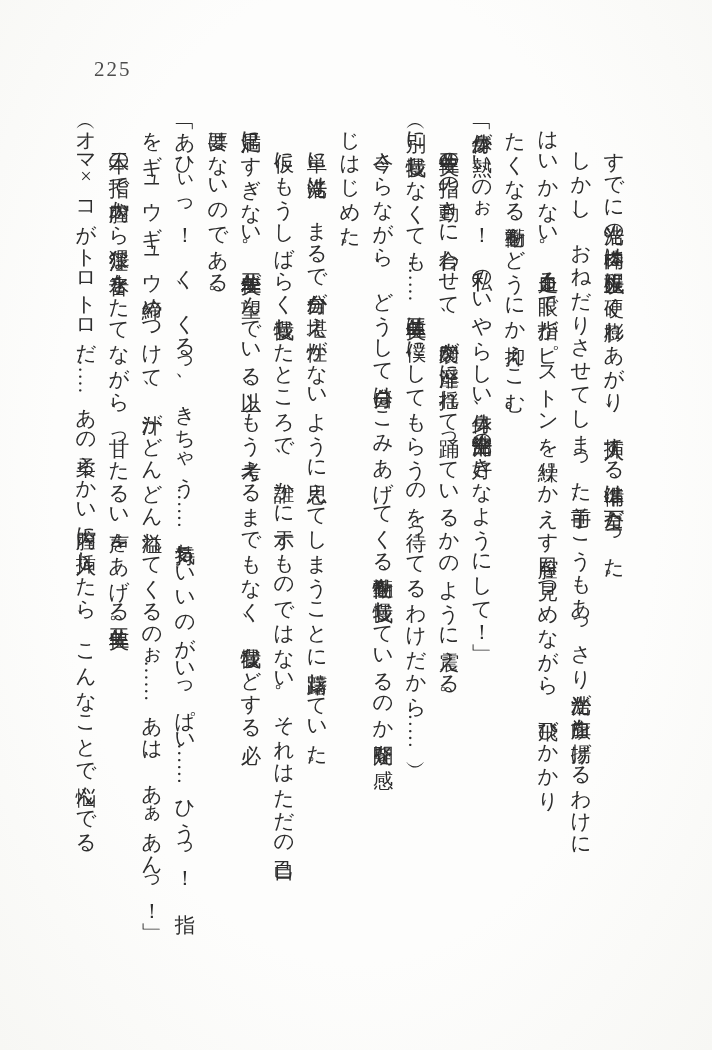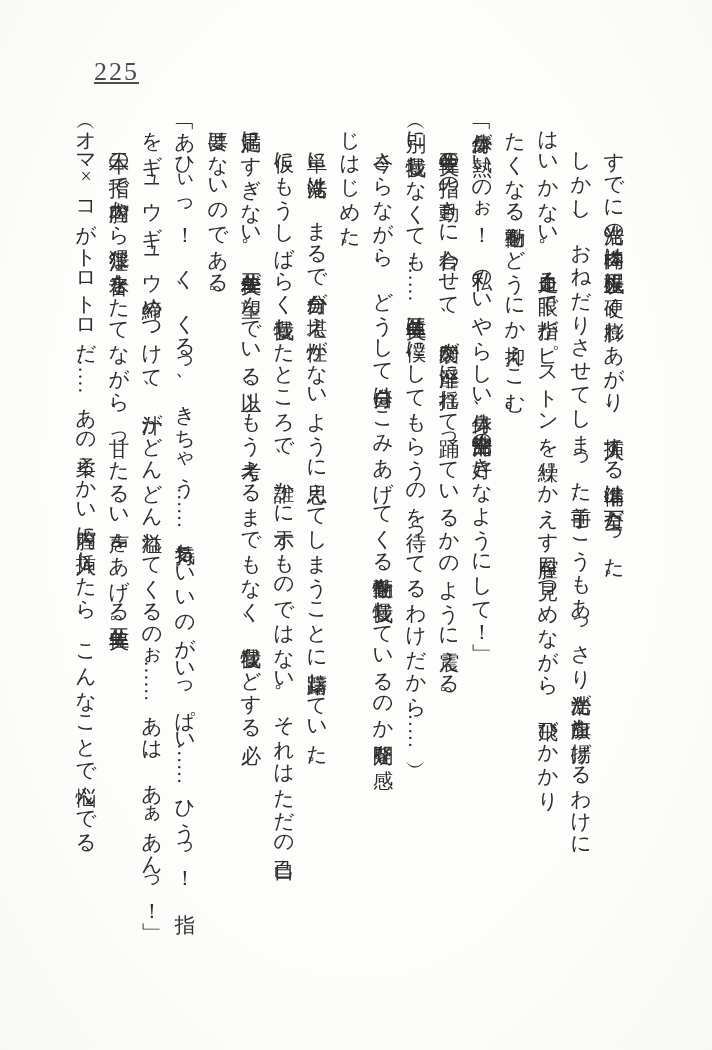--- a/index.html
+++ b/index.html
@@ -16,24 +16,23 @@
   }
   .book-page {
     position: absolute;
     inset: 0;
     background: radial-gradient(ellipse at 50% 45%, #fdfdfc 60%, #f7f7f4 100%);
   }
   .page-number {
     position: absolute;
     top: 57px;
     left: 94px;
-    font-size: 26px;
+    font-size: 21px;
     letter-spacing: 2px;
     color: #4c4c4c;
-    text-decoration: underline;
   }
   .text-block {
     position: absolute;
     top: 117px;
     right: 82px;
     height: 832px;
     writing-mode: vertical-rl;
     text-orientation: mixed;
     font-size: 20.5px;
     line-height: 33px;

